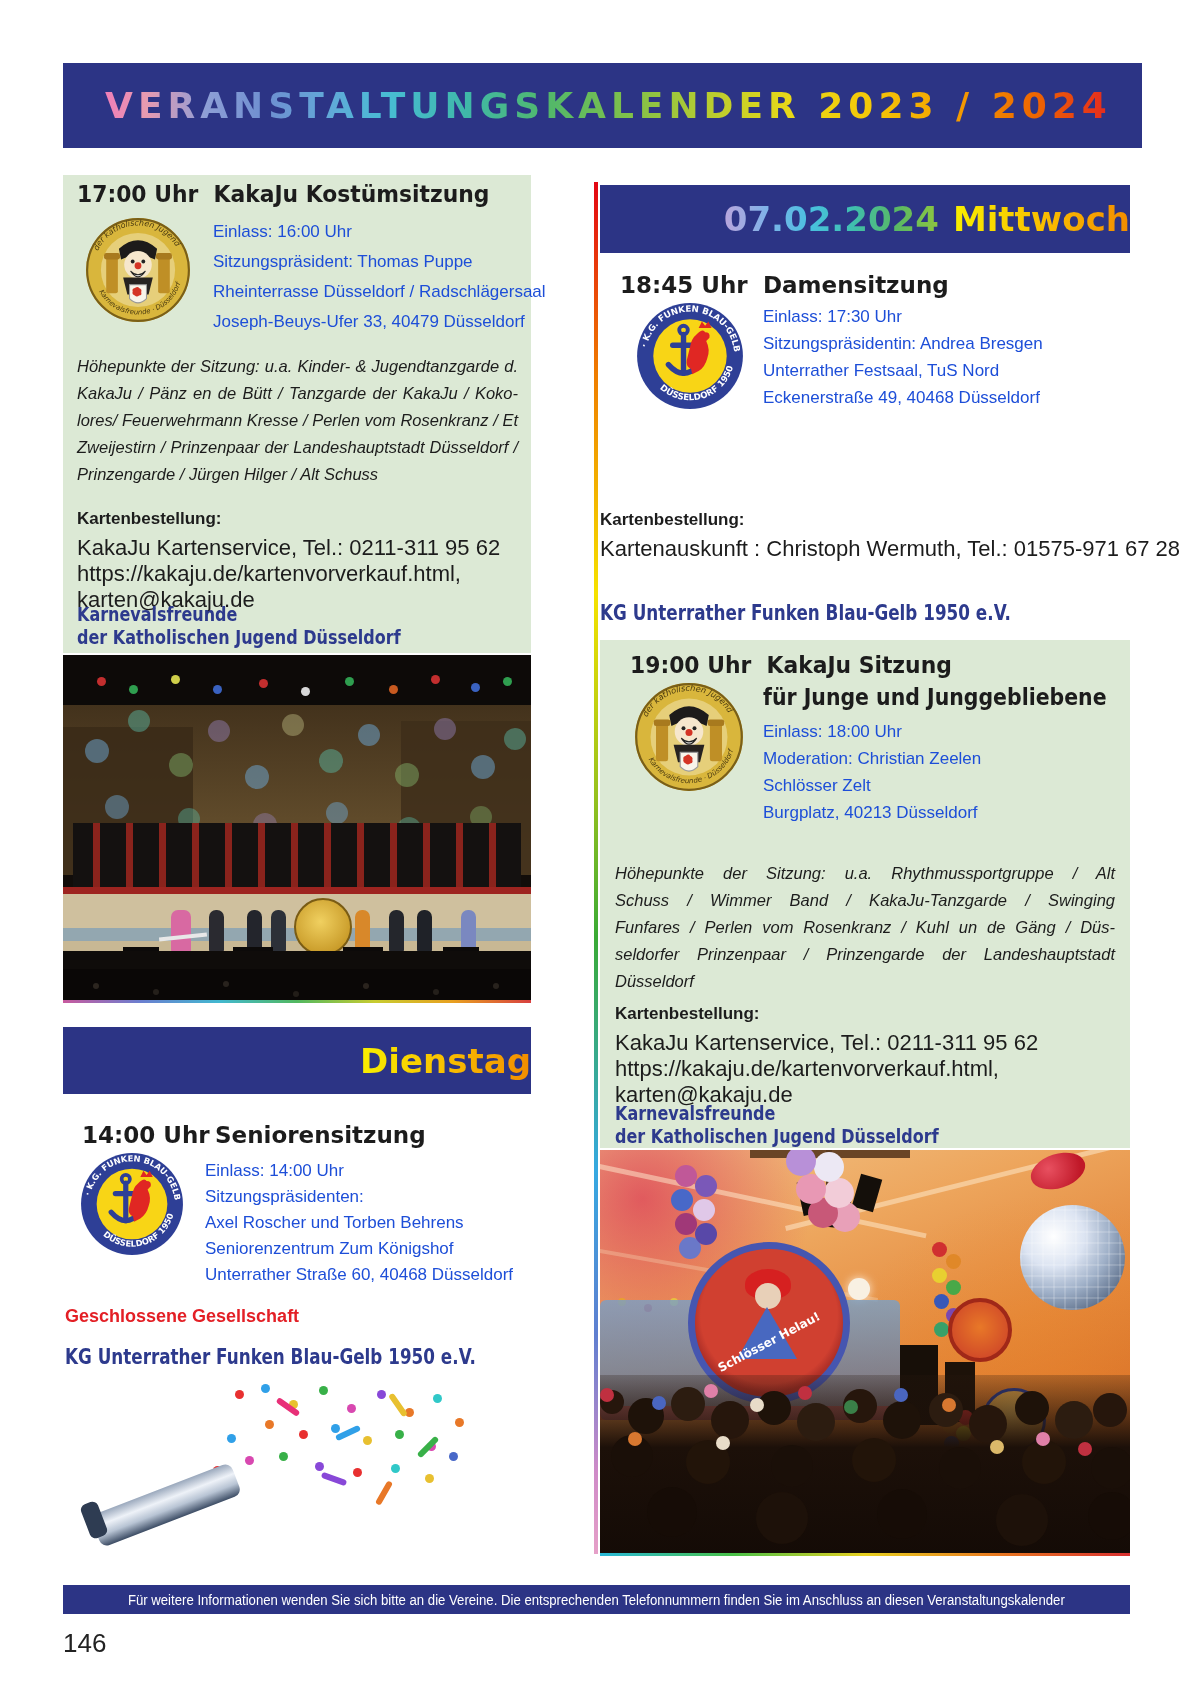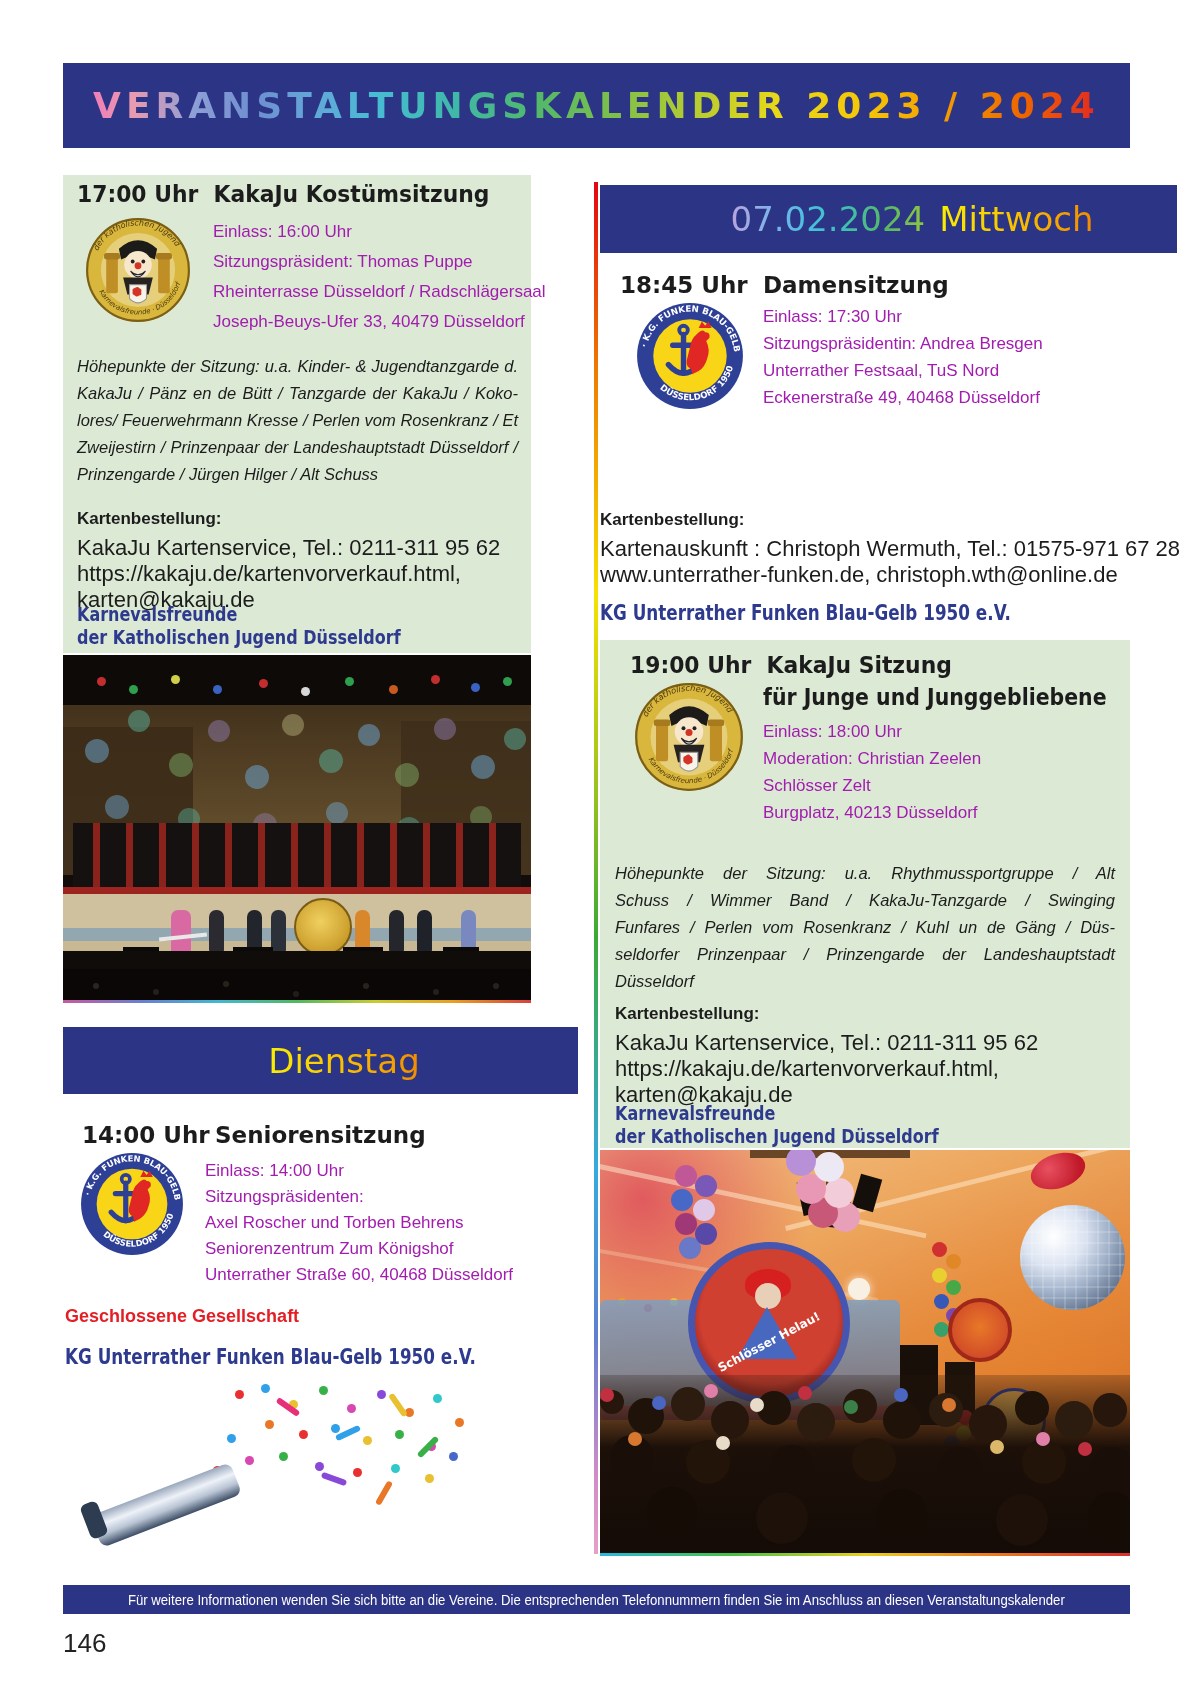--- a/index.html
+++ b/index.html
@@ -2,44 +2,44 @@
 <html><head>
 <meta charset="utf-8">
 <style>
   html,body{margin:0;padding:0;background:#fff;}
   .page{position:relative;width:1190px;height:1683px;background:#ffffff;overflow:hidden;
         font-family:"Liberation Sans",sans-serif;color:#1c1c1c;}
   .abs{position:absolute;}
 
   
   .navbar{background:#2c3485;}
-  #header-bar{left:63px;top:63px;width:1067px;height:85px;display:flex;align-items:center;justify-content:center;}
+  #header-bar{left:63px;top:63px;width:1067px;height:85px;display:flex;align-items:center;justify-content:center;padding-left:12px;}
   .rainbow-title{font-family:"DejaVu Sans",sans-serif;font-weight:bold;font-size:36px;letter-spacing:5px;white-space:nowrap;
       background:linear-gradient(90deg,#ef7fb8 0%,#e89ab0 4%,#8e9fd6 10%,#6e8fd0 16%,#62a8d8 22%,#48bcd4 28%,#3fb8a8 36%,#52b86a 44%,#7fc04a 52%,#b8cc30 60%,#e8d818 68%,#f4c808 76%,#f4a000 84%,#ee6800 92%,#e42820 100%);
       -webkit-background-clip:text;background-clip:text;color:transparent;}
   #footer-bar{left:63px;top:1585px;width:1067px;height:29px;display:flex;align-items:center;justify-content:center;}
   .footer-note{color:#fff;font-size:14px;white-space:nowrap;transform:scaleX(.94);}
   #page-number{left:63px;top:1628px;font-size:26px;color:#222;}
 
   
   #divider{left:594px;top:182px;width:4px;height:1372px;
       background:linear-gradient(180deg,#e30613 0%,#ef7d00 14%,#f6e200 30%,#95c11f 45%,#3aaa35 55%,#36a9e1 72%,#5f7fd0 84%,#cf8bc8 94%,#e6a0c8 100%);}
 
   
-  .date-banner{height:67px;display:flex;align-items:center;justify-content:center;gap:14px;
-      font-family:"DejaVu Sans",sans-serif;font-weight:normal;font-size:34px;white-space:nowrap;padding-left:47px;}
+  .date-banner{height:67px;display:flex;align-items:center;justify-content:flex-end;gap:14px;
+      font-family:"DejaVu Sans",sans-serif;font-weight:bold;font-size:34px;white-space:nowrap;}
   .banner-date{background:linear-gradient(90deg,#b9a5dc,#7fb2e8,#49c0e0,#3fbfae,#58b865,#8ec63f);
       -webkit-background-clip:text;background-clip:text;color:transparent;}
   .banner-day{background:linear-gradient(90deg,#f8ef00,#f9c000,#f28c00);
       -webkit-background-clip:text;background-clip:text;color:transparent;}
 
   
   .greenbox{background:#dce9d5;}
   .ev-head{font-family:"DejaVu Sans",sans-serif;font-weight:bold;font-size:23px;white-space:nowrap;transform-origin:left center;}
-  .details{font-size:17px;color:#a21caf;}
+  .details{font-size:17px;color:#1d4ed8;}
   .details div{white-space:nowrap;}
   .hl{font-style:italic;font-size:16.5px;line-height:27px;text-align:justify;text-align-last:justify;}
   .hl-last{font-style:italic;font-size:16.5px;line-height:27px;text-align:left;}
   .tkt-h{font-weight:bold;font-size:17px;}
   .tkt{font-size:22px;line-height:26px;}
   .club{font-family:"DejaVu Sans",sans-serif;font-weight:bold;color:#2d3a8d;font-size:20px;line-height:23px;
         white-space:nowrap;transform:scaleX(.8);transform-origin:left center;}
   .notice{font-weight:bold;color:#e31f25;font-size:18px;}
 
   
@@ -324,21 +324,20 @@
   </div>
   <div class="abs details" style="left:763px;top:303px;line-height:27px;">
     <div>Einlass: 17:30 Uhr</div>
     <div>Sitzungspräsidentin: Andrea Bresgen</div>
     <div>Unterrather Festsaal, TuS Nord</div>
     <div>Eckenerstraße 49, 40468 Düsseldorf</div>
   </div>
   <div class="abs tkt-h" style="left:600px;top:510px;">Kartenbestellung:</div>
   <div class="abs" style="left:600px;top:536px;">
     <div class="tkt">Kartenauskunft : Christoph Wermuth, Tel.: 01575-971 67 28</div>
-    <div class="tkt">www.unterrather-funken.de, christoph.wth@online.de</div>
   </div>
   <div class="abs club" style="left:600px;top:602px;font-size:21px;">KG Unterrather Funken Blau-Gelb 1950 e.V.</div>
 
   <div class="abs greenbox" style="left:600px;top:640px;width:530px;height:508px;">
     <div class="abs ev-head" style="left:30px;top:12px;transform:scaleX(.95);">
       <span>19:00 Uhr</span>
       <span style="margin-left:8px;">KakaJu Sitzung</span>
     </div>
     <div class="abs ev-head" style="left:163px;top:44px;transform:scaleX(.89);">für Junge und Junggebliebene</div>
     <div class="abs" style="left:34px;top:42px;width:110px;height:110px;">

